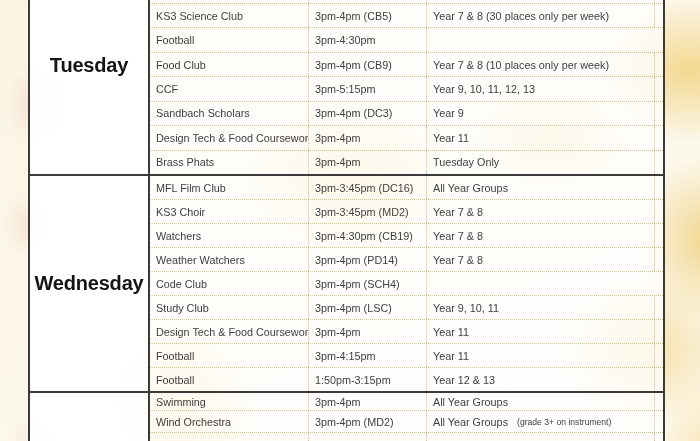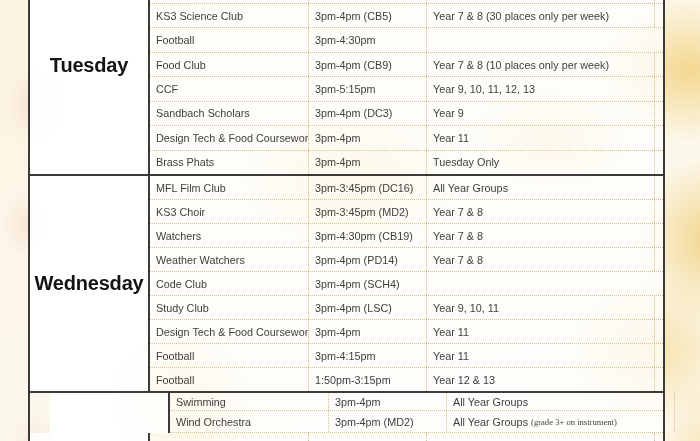--- a/index.html
+++ b/index.html
@@ -28,42 +28,42 @@
   .table{
     position:absolute;top:0;bottom:0;left:28px;width:637px;z-index:1;
     border-left:2px solid #3a3a3a;border-right:2px solid #3a3a3a;
     display:flex;flex-direction:column;box-sizing:border-box;
     color:#3e3e3e;font-size:10.8px;
   }
   .section{display:flex;flex-direction:row;box-sizing:border-box;}
   .bordered{border-top:2px solid #3a3a3a;}
   .section-0{height:170px;}
   .section-1{height:217px;}
-  .section-2{height:42px;padding-left:20px;}
+  .section-2{height:42px;}
   .day-cell{
     width:120px;flex:0 0 120px;border-right:2px solid #3a3a3a;box-sizing:border-box;
     background:rgba(255,255,255,0.92);
     display:flex;align-items:center;justify-content:center;
     font-weight:bold;font-size:20px;color:#141414;letter-spacing:-0.2px;
   }
   .offset-up{padding-bottom:48px;box-sizing:border-box;}
   .rowsbox{flex:1;display:flex;flex-direction:column;min-width:0;}
   .row{display:flex;flex:1;box-sizing:border-box;
        border-bottom:1px dotted #d5bd8e;background:rgba(255,255,255,0.74);}
   .section-0 .row:last-child,.section-1 .row:last-child{border-bottom:none;}
   .section-2 .row:nth-child(1){flex:0 0 18px;}
   .section-2 .row:nth-child(2){flex:0 0 22px;border-bottom:1px dotted #d5bd8e;}
   .cell{display:flex;align-items:center;box-sizing:border-box;
         padding:0 4px 0 6px;white-space:nowrap;overflow:hidden;
         border-right:1px dotted #d5bd8e;}
   .c-club{flex:0 0 159px;}
   .c-time{flex:0 0 118px;}
   .c-year{flex:0 0 228px;}
   .c-spare{flex:1;border-right:none;}
-  .note{font-size:8.6px;margin-left:3px;font-family:Liberation Serif, serif;}
+  .note{font-size:8.6px;margin-left:9px;}
   
   .sliver{flex:0 0 4px;display:flex;}
   .sliver .row{border-bottom:1px dotted #d5bd8e;}
   .partial{flex:1;display:flex;}
   .partial .row{border-bottom:none;background:rgba(255,255,255,0.55);}
   .empty-day{width:120px;flex:0 0 120px;border-right:2px solid #3a3a3a;
              box-sizing:border-box;background:rgba(255,255,255,0.92);}
 </style>
 </head>
 <body>

